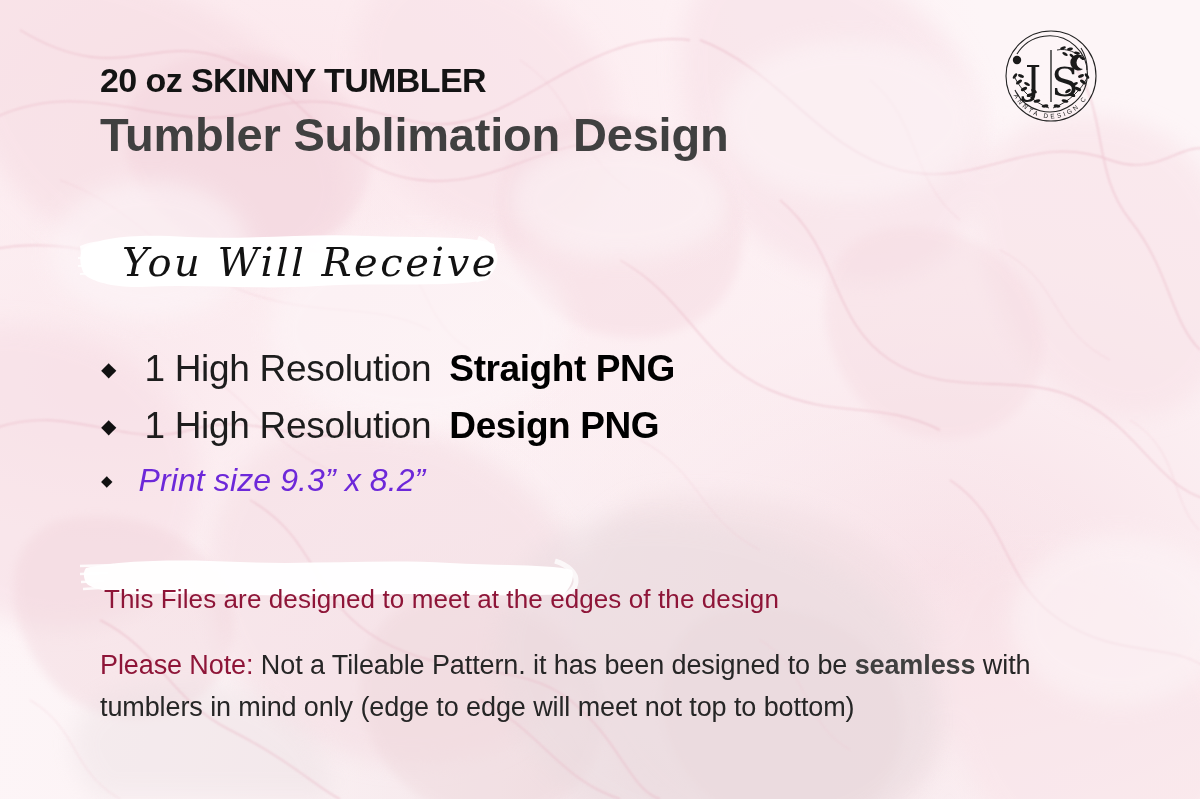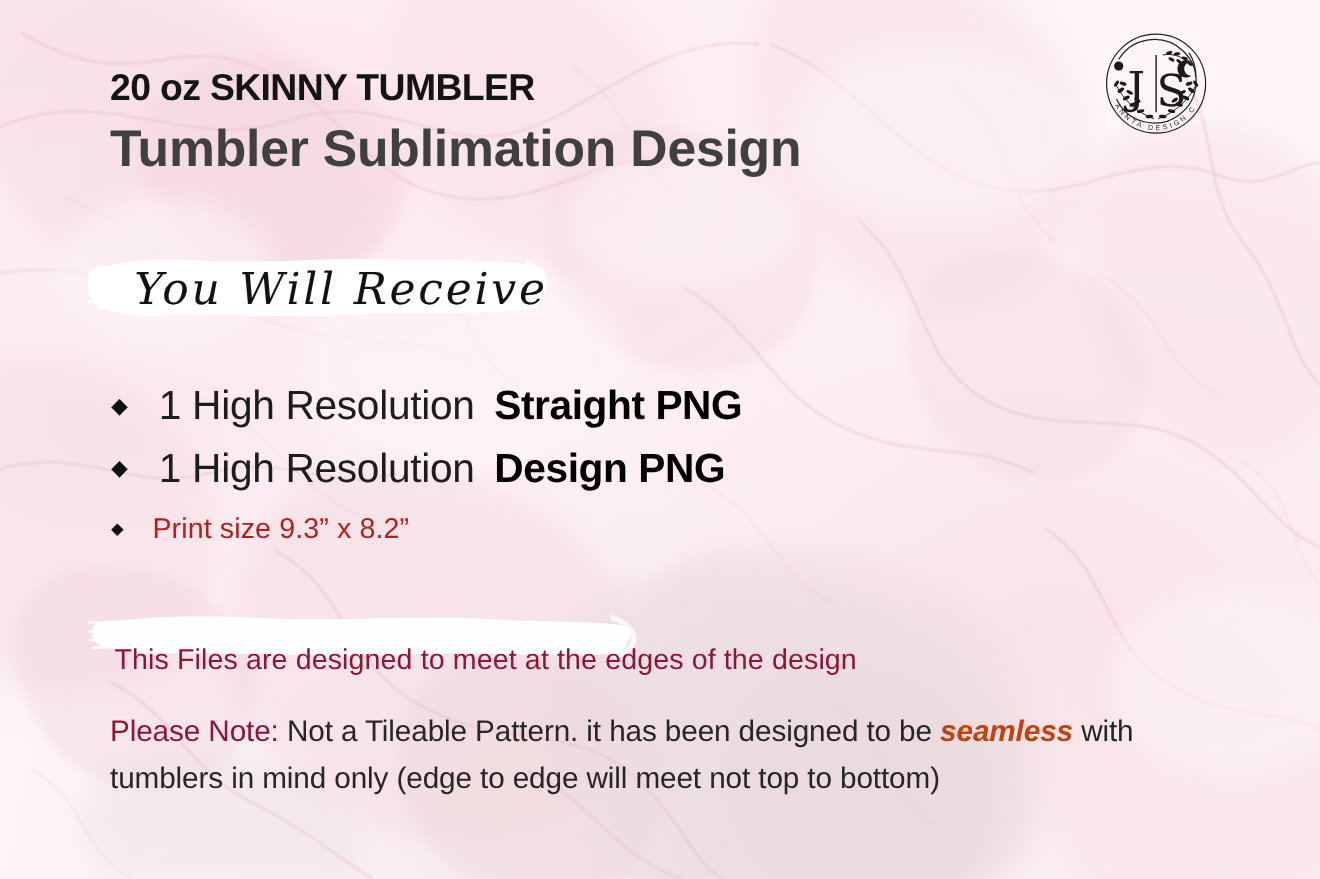--- a/index.html
+++ b/index.html
@@ -96,23 +96,24 @@
     margin-left:12px;
   }
   .feat-strong {
     font-size:37px;
     font-weight:bold;
     color:#000;
     letter-spacing:-0.4px;
     margin-left:18px;
   }
   .small .feat-light {
-    font-size:26px;
-    color:#b91c1c;
+    font-size:32px;
+    color:#6d28d9;
     letter-spacing:0.1px;
+    font-style:italic;
   }
 
   
   #edges-note {
     position:absolute;
     left:104px; top:584px;
     z-index:6;
     font-size:26px;
     font-weight:500;
     color:#8e1538;
@@ -130,22 +131,21 @@
     color:#262626;
     line-height:1.55;
     letter-spacing:-0.1px;
   }
   #please-note-label {
     color:#8e1538;
     font-weight:400;
   }
   #please-note-bold {
     font-weight:bold;
-    color:#c2410c;
-    font-style:italic;
+    color:#404040;
   }
 
   
   #brand-logo {
     position:absolute;
     left:995px; top:20px;
     width:112px; height:112px;
     z-index:7;
   }
   #brand-logo svg { display:block; width:100%; height:100%; }

